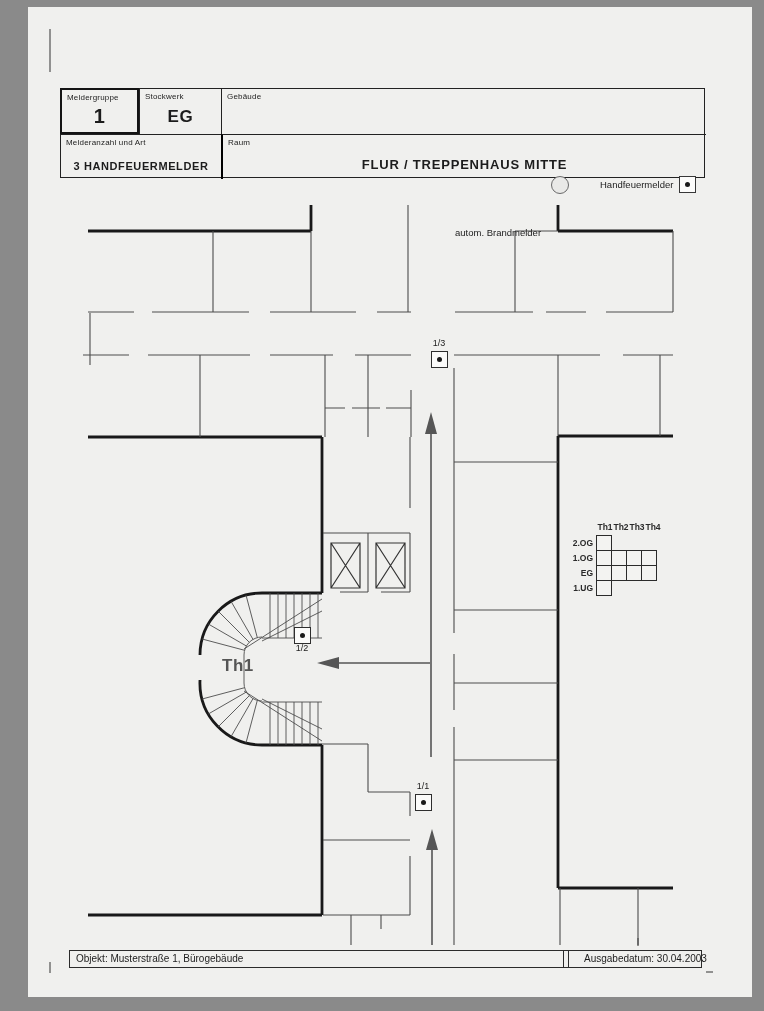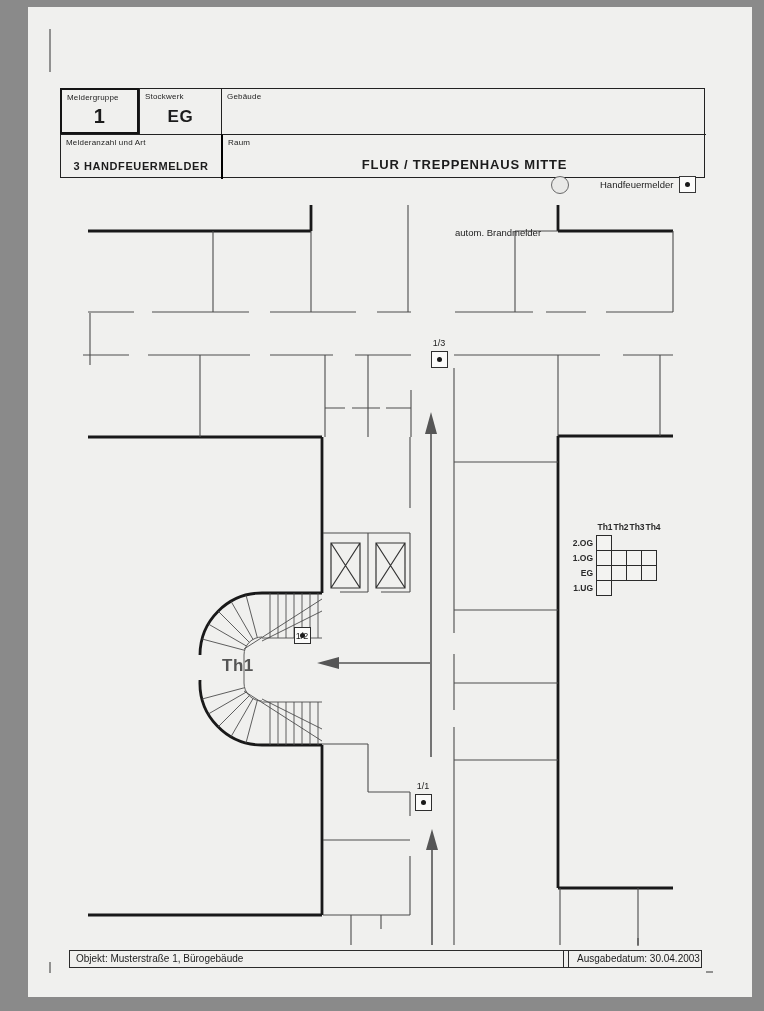--- a/index.html
+++ b/index.html
@@ -29,37 +29,37 @@
   #legend-square { position:absolute; left:651px; top:169px; width:17px; height:17px; border:1.3px solid #383838; background:#fcfcfb; }
   .dot { position:absolute; left:50%; top:50%; width:5px; height:5px; margin:-2.5px 0 0 -2.5px; border-radius:50%; background:#1a1a1a; }
 
   
   #plan-svg { position:absolute; left:-28px; top:-7px; width:764px; height:1011px; }
 
   
   .detector { position:absolute; width:0; height:0; }
   .det-box { position:absolute; left:0; top:0; width:17px; height:17px; border:1.5px solid #2e2e2e; background:#fbfbfa; }
   .det-label { position:absolute; width:40px; left:-12px; text-align:center; font-size:9px; color:#222; }
-  .det-label.above { top:-13px; } .det-label.below { top:4px; }
+  .det-label.above { top:-13px; } .det-label.below { top:16px; }
 
   
   #stairwell-label { position:absolute; left:194px; top:649px; font-size:17px; font-weight:bold; color:#555; letter-spacing:.5px; }
 
   
   #floor-matrix { position:absolute; left:534px; top:515px; }
   .mx-header { display:flex; margin-left:35px; height:14px; }
   .mx-col { width:16px; text-align:center; font-size:8.5px; font-weight:bold; color:#2a2a2a; white-space:nowrap; }
   .mx-row { display:flex; margin-top:-1px; }
   .mx-rowlabel { width:35px; padding-right:4px; text-align:right; font-size:8.5px; font-weight:bold; color:#2a2a2a; line-height:16px; }
   .mx-cell { width:16px; height:16px; border:1px solid #2b2b2b; margin-left:-1px; background:#f3f3f1; }
   .mx-cell:first-of-type { margin-left:0; }
 
   
   #footer-object { position:absolute; left:41px; top:943px; width:500px; height:18px; border:1px solid #2b2b2b; font-size:10px; line-height:16px; padding-left:6px; white-space:nowrap; }
-  #footer-date { position:absolute; left:535px; top:943px; width:139px; height:18px; border:1px solid #2b2b2b; border-left:1px solid #2b2b2b; font-size:10px; line-height:16px; padding-left:13px; white-space:nowrap; }
+  #footer-date { position:absolute; left:535px; top:943px; width:139px; height:18px; border:1px solid #2b2b2b; border-left:1px solid #2b2b2b; font-size:10px; line-height:16px; padding-left:20px; white-space:nowrap; }
 </style>
 </head>
 <body>
 
 <div id="page">
 
   <svg id="plan-svg" viewBox="0 0 764 1011">
 
     <path d="M50 29 V72 M50 962 V973 M638 938 V946 M706 972 H713" stroke="#333" stroke-width="1" fill="none"></path>
 

